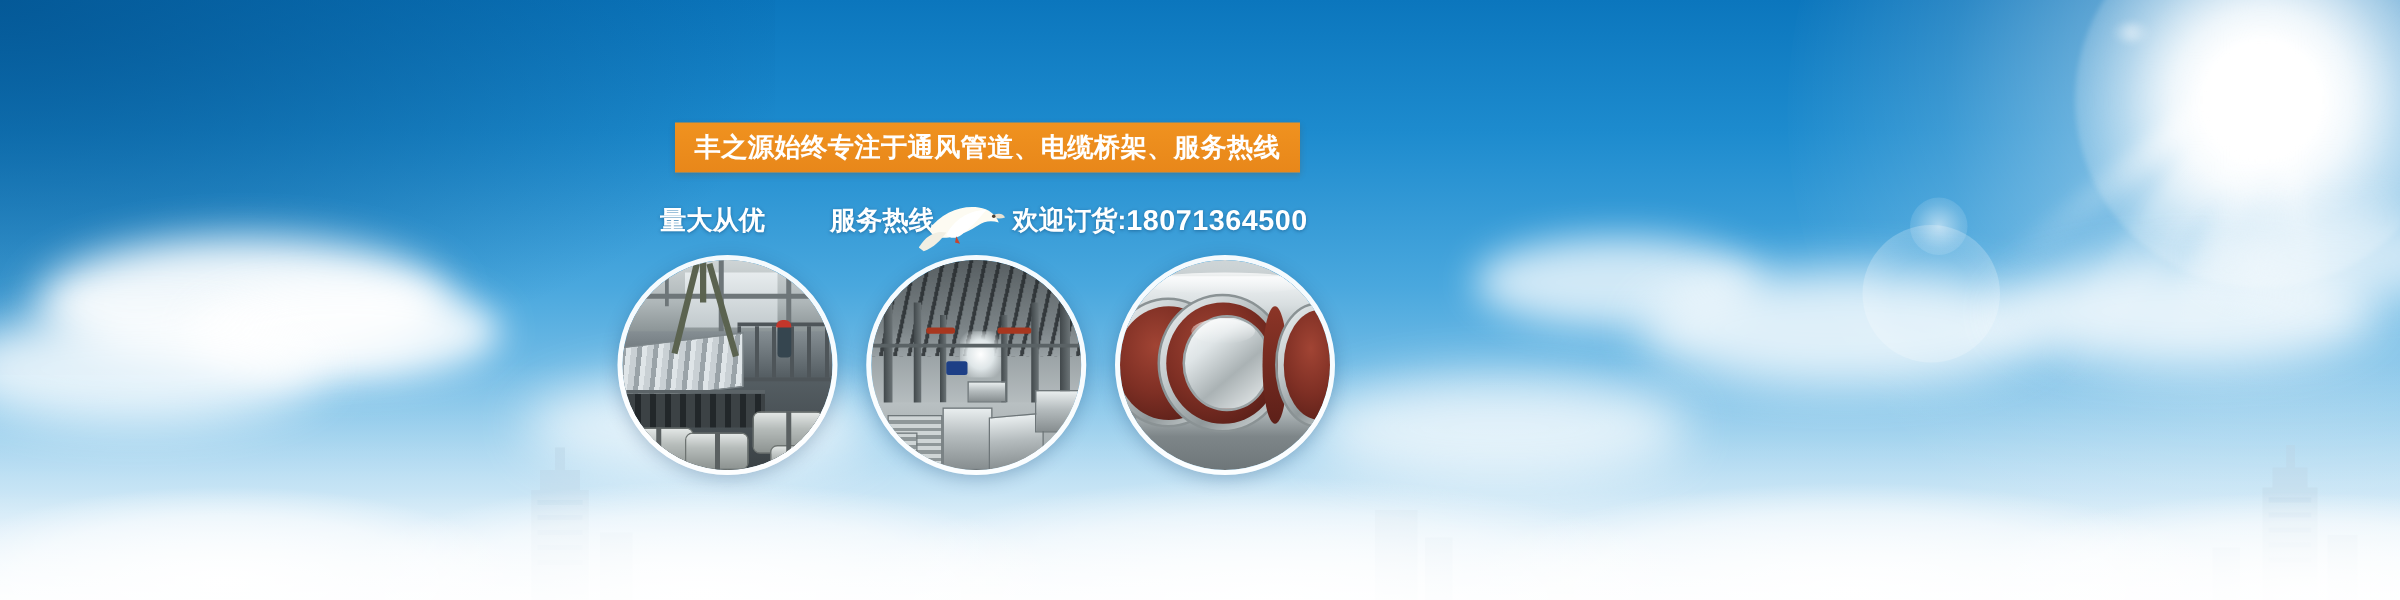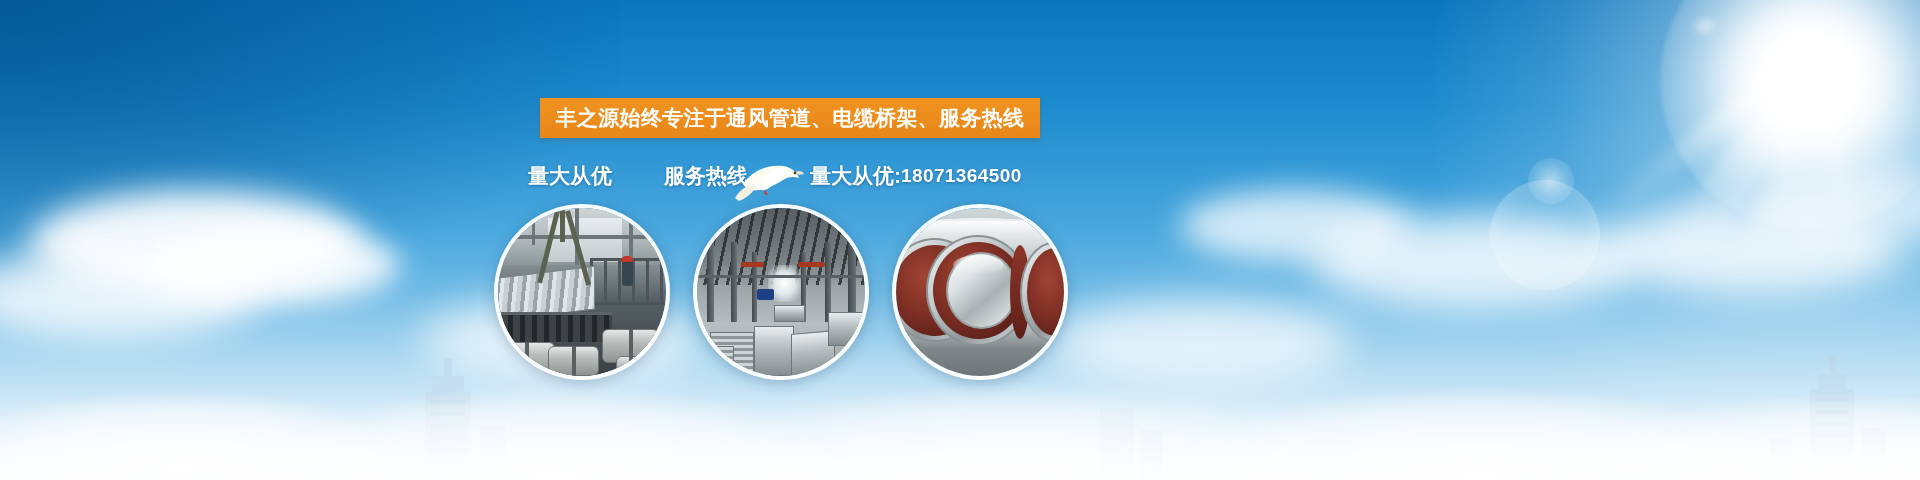--- a/index.html
+++ b/index.html
@@ -105,21 +105,21 @@
   }
   .tag.t1{margin-left:8px;}
   .tag.t2{margin-left:52px;}
   .hotline{
     position:absolute;left:810px;top:155px;height:42px;
     display:flex;align-items:center;
     color:#ffffff;font-size:21px;font-weight:bold;
     text-shadow:0 1px 3px rgba(0,50,95,.45);
     white-space:nowrap;
   }
-  .hotline .num{font-size:19px;letter-spacing:.4px;}
+  .hotline .num{font-size:23px;letter-spacing:.4px;}
 
   
   .dove{position:absolute;left:735px;top:148px;width:70px;height:58px;}
 
   
   .circle{
     position:absolute;border-radius:50%;
     border:4px solid rgba(255,255,255,.95);
     overflow:hidden;
     box-shadow:0 3px 14px rgba(0,45,90,.25);
@@ -254,21 +254,21 @@
   <svg class="dove" viewBox="0 0 70 58">
     <path d="M8 36 C18 22 34 16 48 18 C56 19 62 24 64 30 C58 28 52 29 48 32 C42 36 34 40 24 42 C17 43 11 41 8 36 Z" fill="#fdfbf2"></path>
     <path d="M22 40 C28 28 40 20 54 20 C48 27 42 34 34 40 C30 43 25 43 22 40 Z" fill="#ffffff"></path>
     <path d="M0 50 C6 40 14 36 22 38 C18 44 12 50 4 53 Z" fill="#f2efe3"></path>
     <path d="M60 24 C64 22 68 23 69 26 C66 27 63 27 60 26 Z" fill="#e8e2d2"></path>
     <circle cx="60" cy="25" r="1.4" fill="#4a4236"></circle>
     <path d="M30 41 L33 47 L29 46 Z" fill="#c8452f"></path>
   </svg>
 
   <div class="hotline">
-    <span>量大从优:</span>
+    <span>欢迎订货:</span>
     <span class="num">18071364500</span>
   </div>
 
   <div class="circle p1">
     <div class="inner">
       <div class="ph1">
         <div class="roof"></div>
         <div class="wall"></div>
         <div class="roofbeam" style="left:0;top:16%;width:100%;height:4px;"></div>
         <div class="roofbeam" style="left:46%;top:0;width:4px;height:34%;"></div>

